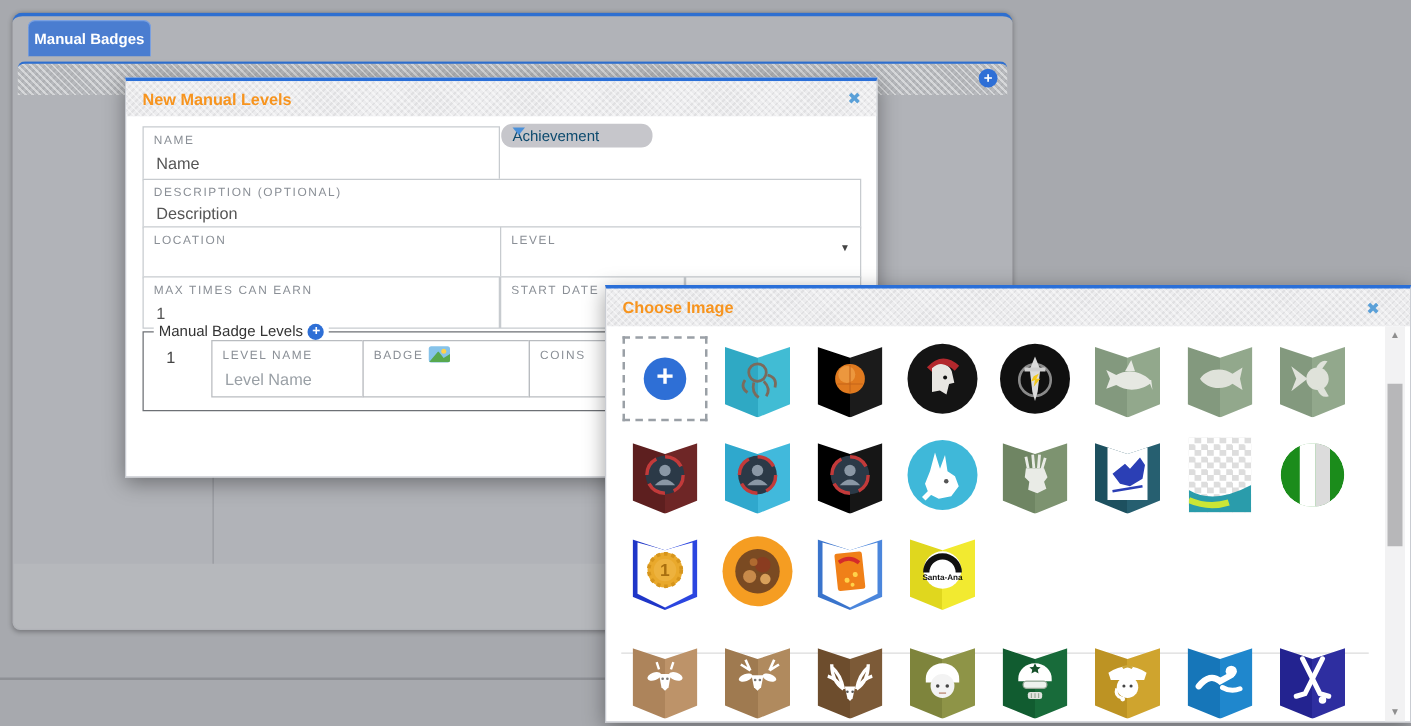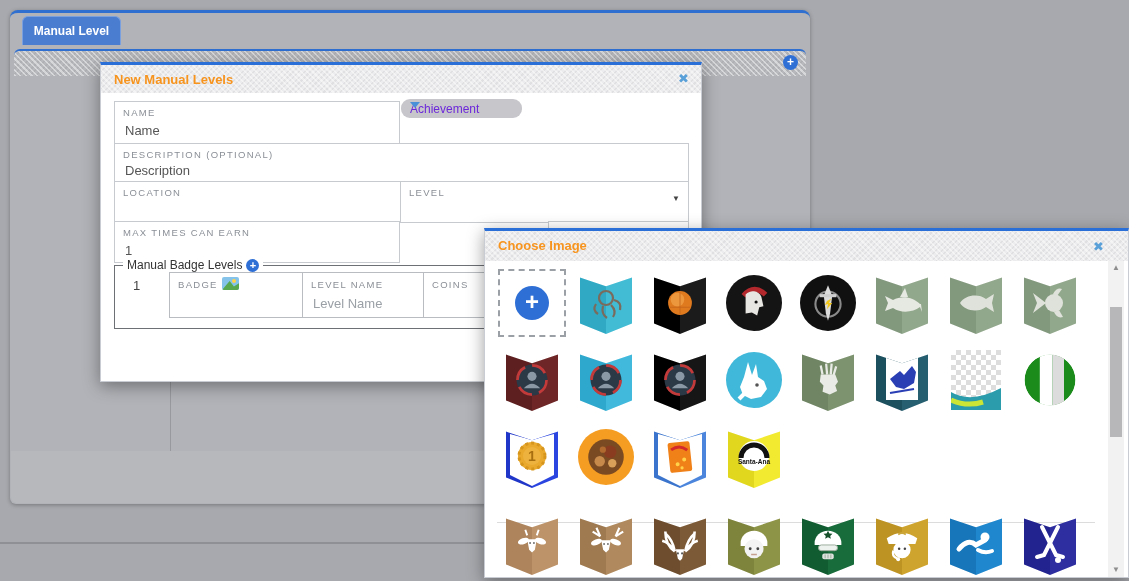--- a/index.html
+++ b/index.html
@@ -43,21 +43,21 @@
   .m-title{position:absolute;left:13px;top:7px;font-size:13px;font-weight:bold;color:#f7941e;}
   .m-close{position:absolute;right:12px;top:6px;font-size:13px;font-weight:bold;color:#5aa0d8;cursor:pointer;}
   
   .modal1{left:100px;top:62px;width:600px;height:316px;z-index:5;}
   .fbox{position:absolute;border:1px solid #c7cbcf;background:#fff;}
   .flabel{position:absolute;left:8px;top:5px;font-size:9.5px;letter-spacing:1.3px;color:#8a8f96;}
   .fvalue{position:absolute;left:10px;top:21px;font-size:13px;color:#555;}
   .fph{color:#9aa0a6;}
   .dd-arrow{position:absolute;right:8px;top:12px;font-size:8px;color:#444;}
   .type-pill{position:absolute;left:300px;top:34px;width:121px;height:19px;background:#c6c6cb;border-radius:9px;cursor:pointer;}
-  .type-pill span{position:absolute;left:9px;top:3px;font-size:12px;color:#6d28d9;text-align:right;}
+  .type-pill span{position:absolute;left:9px;top:3px;font-size:12px;color:#0c4a6e;text-align:right;}
   .type-tri{position:absolute;right:11px;top:7px;width:0;height:0;border-left:5px solid transparent;border-right:5px solid transparent;border-top:6px solid #4a90d9;}
   .fieldset{position:absolute;left:13px;top:200px;width:572px;height:62px;border:1px solid #6d7075;}
   .legend{position:absolute;left:8px;top:-8px;background:#fff;padding:0 4px;font-size:12px;color:#333;display:flex;align-items:center;gap:4px;}
   .mini-plus{display:inline-block;width:13px;height:13px;border-radius:50%;background:#2e6fd6;color:#fff;font-size:11px;line-height:12px;text-align:center;font-weight:bold;cursor:pointer;}
   .rowidx{position:absolute;left:18px;top:12px;font-size:13px;color:#444;}
   .ltable{position:absolute;left:55px;top:6px;height:46px;display:flex;}
   .lcell{position:relative;border:1px solid #b9bcc0;margin-left:-1px;background:#fff;}
   .lcell .flabel{top:6px;}
   .img-icon{position:absolute;left:52px;top:4px;width:17px;height:13px;border-radius:2px;background:#86c3ea;overflow:hidden;cursor:pointer;}
   .img-icon .mtn{position:absolute;left:0;bottom:0;width:100%;height:9px;background:#57a84e;clip-path:polygon(0 100%,45% 0,70% 60%,100% 25%,100% 100%);}
@@ -82,21 +82,21 @@
 </head>
 <body>
 
 <div class="panel hatch">
   <div class="inner-bar hatch">
     <div class="bar-plus">+</div>
   </div>
   <div class="v-line"></div>
   <div class="band"></div>
 </div>
-<div class="tab">Manual Level</div>
+<div class="tab">Manual Badges</div>
 <div class="bottom-line"></div>
 
 <div class="modal modal1">
   <div class="m-header hatch">
     <span class="m-title">New Manual Levels</span>
     <span class="m-close">✖</span>
   </div>
 
   <div class="fbox" style="left:13px;top:36px;width:284px;height:42px;">
     <span class="flabel">NAME</span>
@@ -118,42 +118,45 @@
     <span class="dd-arrow">▼</span>
   </div>
   <div class="fbox" style="left:299px;top:116px;width:287px;height:40px;">
     <span class="flabel">LEVEL</span>
     <span class="dd-arrow">▼</span>
   </div>
 
   <div class="fbox" style="left:13px;top:156px;width:284px;height:40px;">
     <span class="flabel">MAX TIMES CAN EARN</span>
     <span class="fvalue">1</span>
+  </div>
+  <div class="fbox" style="left:299px;top:156px;width:146px;height:40px;">
+    <span class="flabel">START DATE</span>
   </div>
   <div class="fbox" style="left:447px;top:156px;width:139px;height:40px;">
     <span class="flabel">END DATE</span>
   </div>
 
   <div class="fieldset">
     <span class="legend">
       <span>Manual Badge Levels</span>
       <span class="mini-plus">+</span>
     </span>
     <span class="rowidx">1</span>
     <div class="ltable">
+      <div class="lcell" style="width:120px;">
+        <span class="flabel">LEVEL NAME</span>
+        <span class="fvalue fph" style="top:23px;">Level Name</span>
+      </div>
       <div class="lcell" style="width:132px;">
         <span class="flabel">BADGE</span>
         <span class="img-icon">
             <span class="mtn"></span>
             <span class="sun"></span>
           </span>
-      </div>
-      <div class="lcell" style="width:120px;">
-        <span class="flabel">LEVEL NAME</span>
-        <span class="fvalue fph" style="top:23px;">Level Name</span>
       </div>
       <div class="lcell" style="width:120px;">
         <span class="flabel">COINS</span>
         <span class="fvalue fph" style="left:auto;right:6px;top:23px;">Coins</span>
       </div>
     </div>
   </div>
 </div>
 
 <div class="modal modal2">

